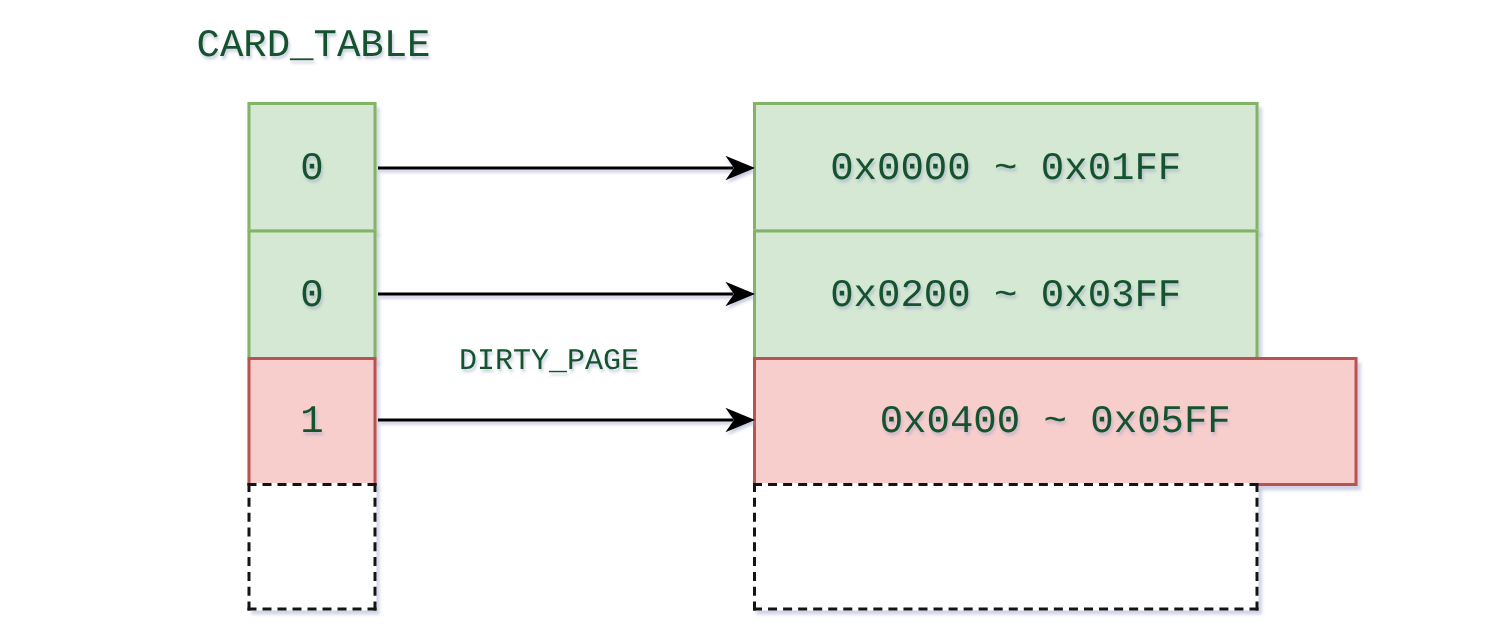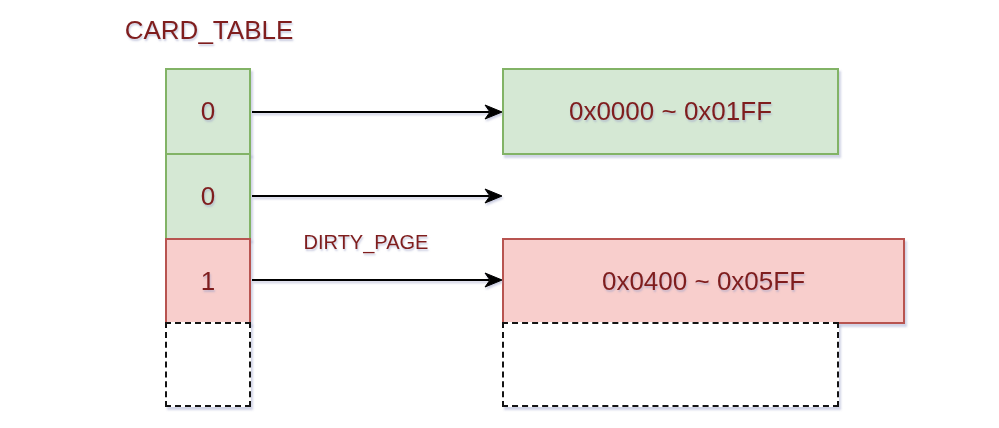--- a/index.html
+++ b/index.html
@@ -5,22 +5,22 @@
   html, body {
     margin: 0;
     padding: 0;
     background: #ffffff;
   }
   .canvas {
     position: relative;
     width: 999px;
     height: 428px;
     background: #ffffff;
-    font-family: Liberation Sans, sans-serif;
-    color: #7f1d1d;
+    font-family: Liberation Mono, monospace;
+    color: #14532d;
     overflow: hidden;
   }
   .col-title {
     position: absolute;
     top: 15px;
     transform: translateX(-50%);
     font-size: 26px;
     line-height: 30px;
     white-space: nowrap;
     text-shadow: 1px 2px 2px rgba(154,160,199,0.55);
@@ -97,20 +97,23 @@
   <div class="cell dirty t2">
     <span>1</span>
   </div>
   <div class="cell empty t3">
     <span></span>
   </div>
 
   <div class="cell clean p0">
     <span>0x0000 ~ 0x01FF</span>
   </div>
+  <div class="cell clean p1">
+    <span>0x0200 ~ 0x03FF</span>
+  </div>
   <div class="cell dirty p2">
     <span>0x0400 ~ 0x05FF</span>
   </div>
   <div class="cell empty p3">
     <span></span>
   </div>
 
   <svg class="arrow-layer" viewBox="0 0 999 428" xmlns="http://www.w3.org/2000/svg">
     <g stroke="#000000" fill="#000000">
       <line x1="252" y1="112" x2="489" y2="112" stroke-width="2"></line>

